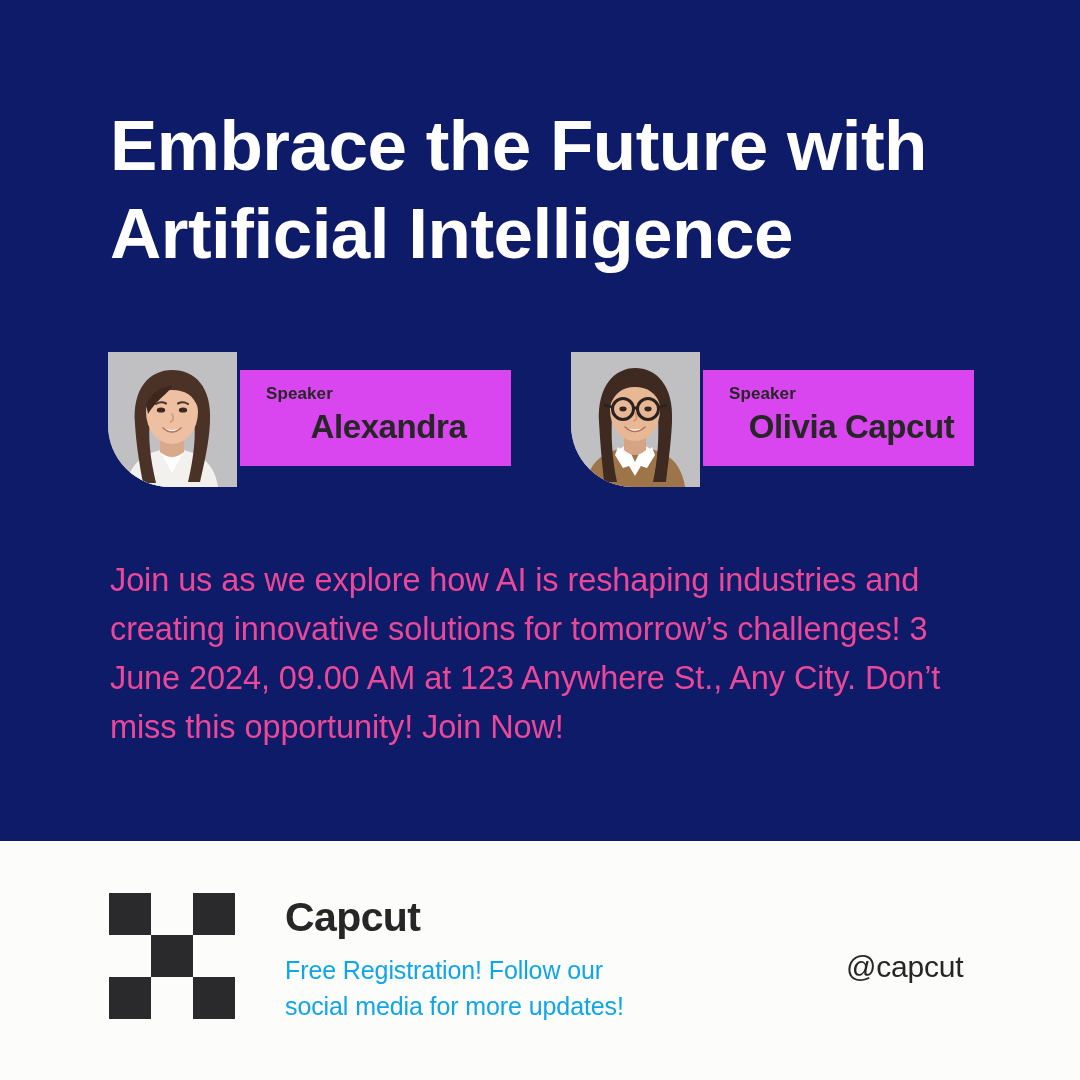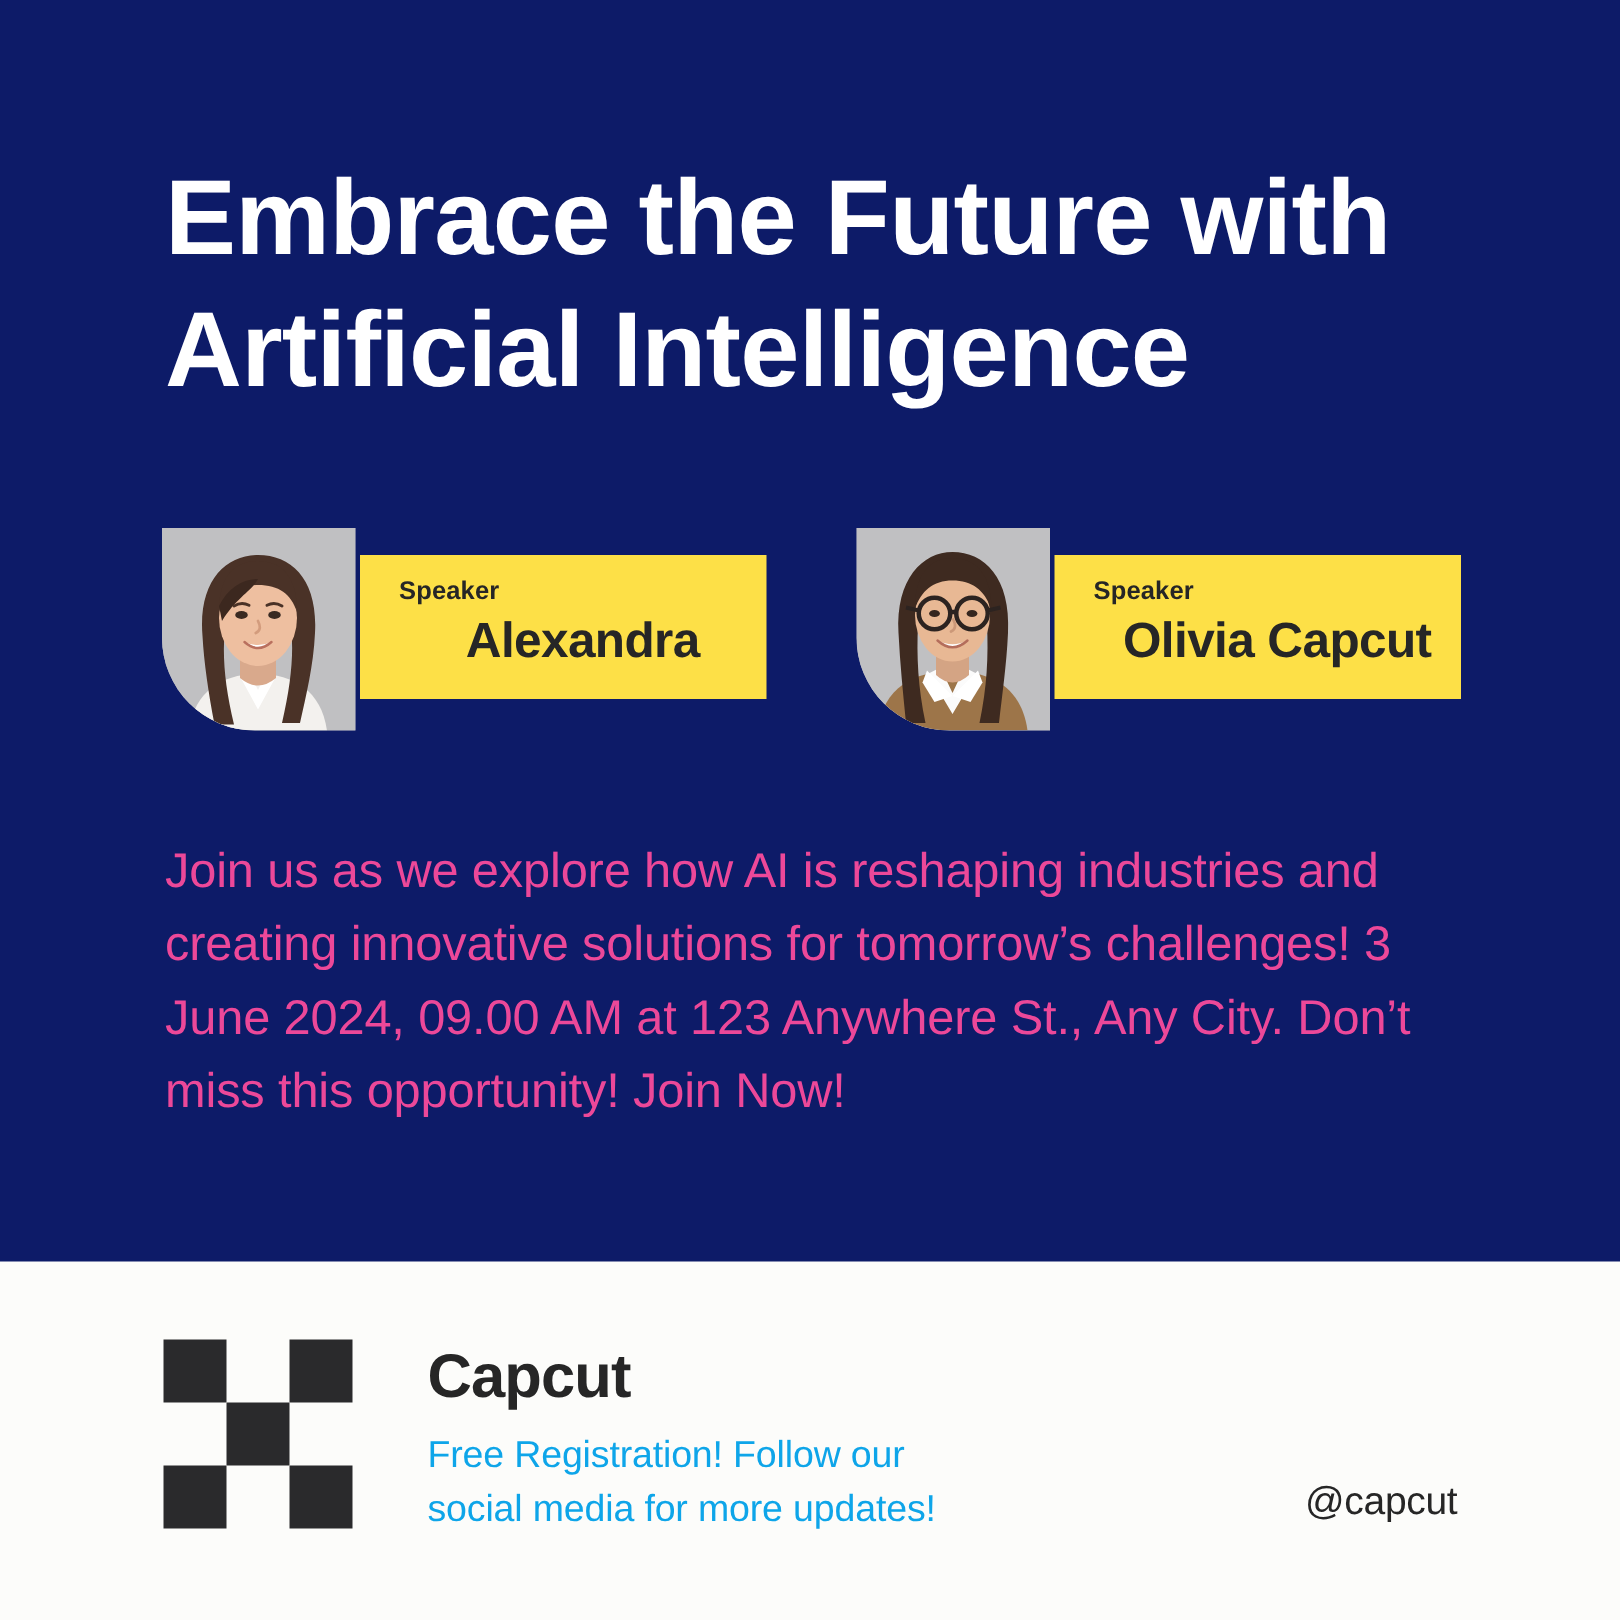--- a/index.html
+++ b/index.html
@@ -63,21 +63,21 @@
     background: #c0c0c2;
     border-bottom-left-radius: 62px;
     overflow: hidden;
   }
   .photo-frame svg { display: block; }
 
   .name-card {
     position: absolute;
     top: 18px;
     height: 96px;
-    background: #fde047;
+    background: #d946ef;
     box-sizing: border-box;
     padding: 14px 0 0 26px;
   }
   .speaker-1 .name-card { left: 132px; width: 271px; }
   .speaker-2 .name-card { left: 132px; width: 271px; }
 
   .role-label {
     color: #262626;
     font-size: 17px;
     font-weight: 700;
@@ -147,26 +147,25 @@
     font-size: 25px;
     font-weight: 400;
     line-height: 36px;
     letter-spacing: -0.1px;
     margin-top: 11px;
     white-space: pre-line;
   }
   .handle {
     position: absolute;
     left: 846px;
-    top: 985px;
-    color: #262626;
-    font-size: 26px;
+    top: 950px;
+    color: #262626;
+    font-size: 30px;
     font-weight: 500;
     letter-spacing: -0.2px;
-    margin-left: 24px;
   }
 </style>
 </head>
 <body>
 
 <div id="poster">
 
   <div class="hero"></div>
 
   <div class="headline">Embrace the Future with

